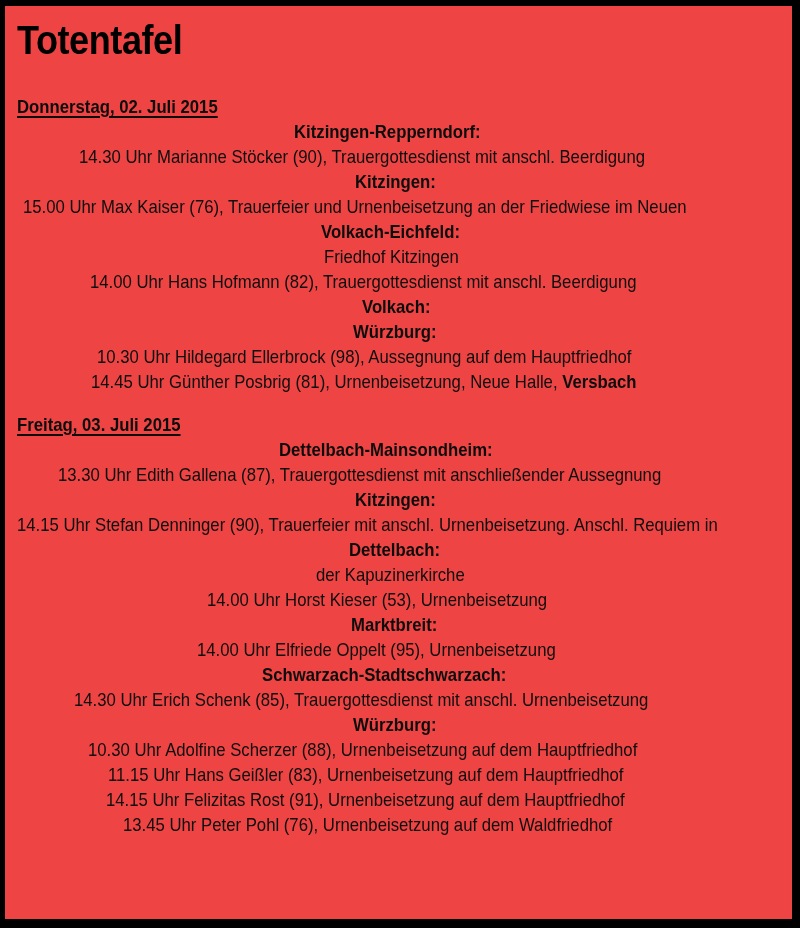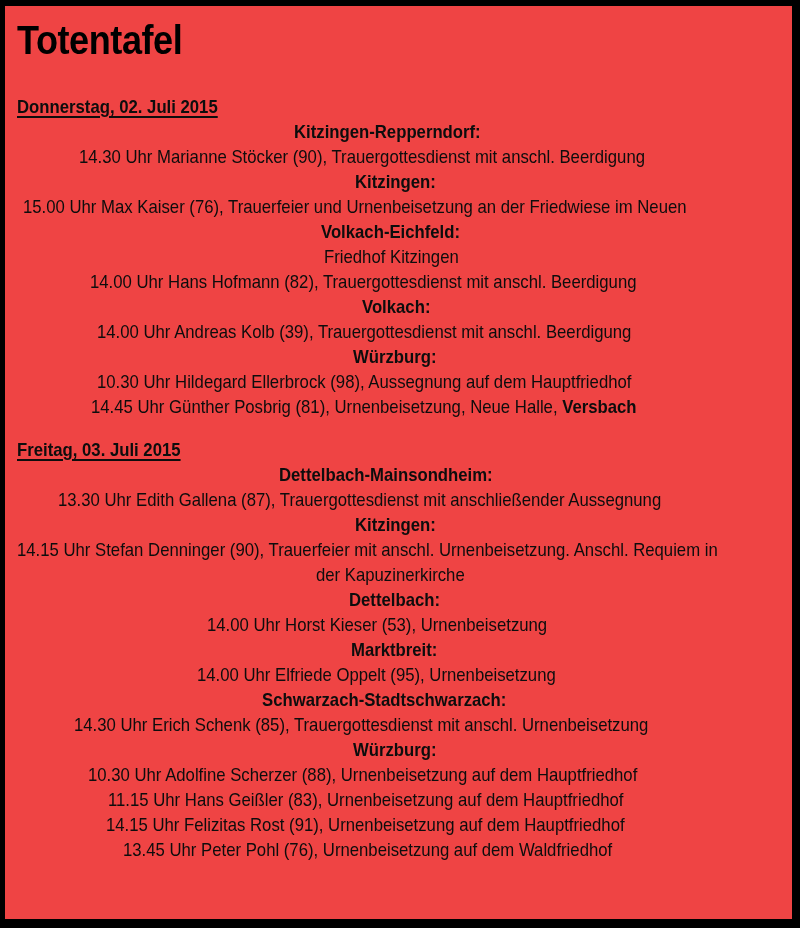--- a/index.html
+++ b/index.html
@@ -72,36 +72,35 @@
       <div class="date-header"><span class="cond">Donnerstag, 02. Juli 2015</span></div>
       <div class="lines">
           <div class="line location"><span class="cond">Kitzingen-Repperndorf:</span></div>
           <div class="line entry"><span class="cond">14.30 Uhr Marianne Stöcker (90), Trauergottesdienst mit anschl. Beerdigung</span></div>
           <div class="line location"><span class="cond">Kitzingen:</span></div>
           <div class="line entry"><span class="cond">15.00 Uhr Max Kaiser (76), Trauerfeier und Urnenbeisetzung an der Friedwiese im Neuen</span></div>
           <div class="line location"><span class="cond">Volkach-Eichfeld:</span></div>
           <div class="line entry"><span class="cond">Friedhof Kitzingen</span></div>
           <div class="line entry"><span class="cond">14.00 Uhr Hans Hofmann (82), Trauergottesdienst mit anschl. Beerdigung</span></div>
           <div class="line location"><span class="cond">Volkach:</span></div>
-          <div class="line entry"><span class="cond">14.00 Uhr Andreas Kolb (39), Trauergottesdienst mit anschl. Beerdigung</span></div>
           <div class="line location"><span class="cond">Würzburg:</span></div>
           <div class="line entry"><span class="cond">10.30 Uhr Hildegard Ellerbrock (98), Aussegnung auf dem Hauptfriedhof</span></div>
           <div class="line entry"><span class="cond">14.45 Uhr Günther Posbrig (81), Urnenbeisetzung, Neue Halle, <span class="bold-part">Versbach</span></span></div>
         </div>
     </section>
 
     <section class="day-section day-next">
       <div class="date-header"><span class="cond">Freitag, 03. Juli 2015</span></div>
       <div class="lines">
           <div class="line location"><span class="cond">Dettelbach-Mainsondheim:</span></div>
           <div class="line entry"><span class="cond">13.30 Uhr Edith Gallena (87), Trauergottesdienst mit anschließender Aussegnung</span></div>
           <div class="line location"><span class="cond">Kitzingen:</span></div>
           <div class="line entry"><span class="cond">14.15 Uhr Stefan Denninger (90), Trauerfeier mit anschl. Urnenbeisetzung. Anschl. Requiem in</span></div>
+          <div class="line location"><span class="cond">Dettelbach:</span></div>
           <div class="line entry"><span class="cond">der Kapuzinerkirche</span></div>
-          <div class="line location"><span class="cond">Dettelbach:</span></div>
           <div class="line entry"><span class="cond">14.00 Uhr Horst Kieser (53), Urnenbeisetzung</span></div>
           <div class="line location"><span class="cond">Marktbreit:</span></div>
           <div class="line entry"><span class="cond">14.00 Uhr Elfriede Oppelt (95), Urnenbeisetzung</span></div>
           <div class="line location"><span class="cond">Schwarzach-Stadtschwarzach:</span></div>
           <div class="line entry"><span class="cond">14.30 Uhr Erich Schenk (85), Trauergottesdienst mit anschl. Urnenbeisetzung</span></div>
           <div class="line location"><span class="cond">Würzburg:</span></div>
           <div class="line entry"><span class="cond">10.30 Uhr Adolfine Scherzer (88), Urnenbeisetzung auf dem Hauptfriedhof</span></div>
           <div class="line entry"><span class="cond">11.15 Uhr Hans Geißler (83), Urnenbeisetzung auf dem Hauptfriedhof</span></div>
           <div class="line entry"><span class="cond">14.15 Uhr Felizitas Rost (91), Urnenbeisetzung auf dem Hauptfriedhof</span></div>
           <div class="line entry"><span class="cond">13.45 Uhr Peter Pohl (76), Urnenbeisetzung auf dem Waldfriedhof</span></div>

